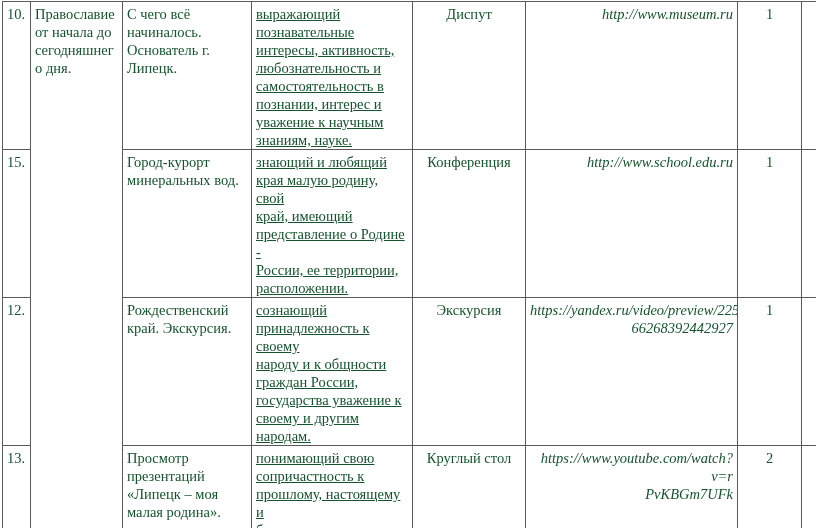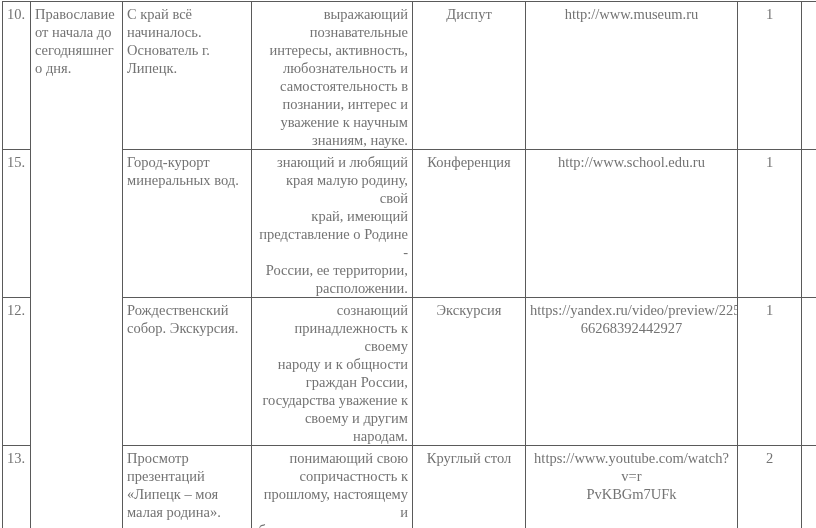--- a/index.html
+++ b/index.html
@@ -4,21 +4,21 @@
 <style>
   * { margin: 0; padding: 0; box-sizing: border-box; }
   html, body { background: #ffffff; }
   .stage {
     position: relative;
     width: 816px;
     height: 528px;
     overflow: hidden;
     background: #ffffff;
     font-family: "Liberation Serif", "DejaVu Serif", serif;
-    color: #737373;
+    color: #14532d;
   }
   table.doc-table {
     position: absolute;
     left: 2px;
     top: 1px;
     border-collapse: collapse;
     table-layout: fixed;
     width: 859px;
   }
   table.doc-table td {
@@ -33,23 +33,23 @@
   tr.r10 { height: 139px; }
   tr.r11 { height: 107px; }
   tr.r12 { height: 107px; }
   tr.r13 { height: 73px;  }
 
   td.c-num   { padding-left: 5px; }
   td.c-theme { padding: 3px 6px 0 6px; line-height: 21px; }
   td.c-topic { padding-left: 5px; }
   td.lh21 { line-height: 21px; }
   td.lh17 { line-height: 17px; }
-  td.c-qual  { text-align: right; font-size: 14px; padding: 3px 3px 0 3px; }
+  td.c-qual  { text-align: left; font-size: 14px; padding: 3px 3px 0 3px; text-decoration: underline; }
   td.c-format{ text-align: center; margin-top: 8px; }
-  td.c-url   { text-align: center; font-size: 14px; padding: 3px 3px 0 3px; }
+  td.c-url   { text-align: right; font-size: 14px; padding: 3px 3px 0 3px; font-style: italic; }
   td.c-count { text-align: center; }
   td.c-edge  { }
 </style>
 </head>
 <body>
 
 <div class="stage">
   <table class="doc-table">
     <colgroup>
       <col style="width:28px">
@@ -61,21 +61,21 @@
       <col style="width:64px">
       <col style="width:60px">
     </colgroup>
     <tbody>
       <tr class="r10">
         <td class="c-num">10.</td>
         <td class="c-theme" rowspan="5">Православие
 от начала до
 сегодняшнег
 о дня.</td>
-        <td class="c-topic lh21">С край всё
+        <td class="c-topic lh21">С чего всё
 начиналось.
 Основатель г.
 Липецк.</td>
         <td class="c-qual lh17">выражающий
 познавательные
 интересы, активность,
 любознательность и
 самостоятельность в
 познании, интерес и
 уважение к научным
@@ -96,21 +96,21 @@
 России, ее территории,
 расположении.</td>
         <td class="c-format">Конференция</td>
         <td class="c-url">http://www.school.edu.ru</td>
         <td class="c-count">1</td>
         <td class="c-edge"></td>
       </tr>
       <tr class="r12">
         <td class="c-num">12.</td>
         <td class="c-topic">Рождественский
-собор. Экскурсия.</td>
+край. Экскурсия.</td>
         <td class="c-qual">сознающий
 принадлежность к своему
 народу и к общности
 граждан России,
 государства уважение к
 своему и другим народам.</td>
         <td class="c-format">Экскурсия</td>
         <td class="c-url">https://yandex.ru/video/preview/2251
 66268392442927</td>
         <td class="c-count">1</td>

